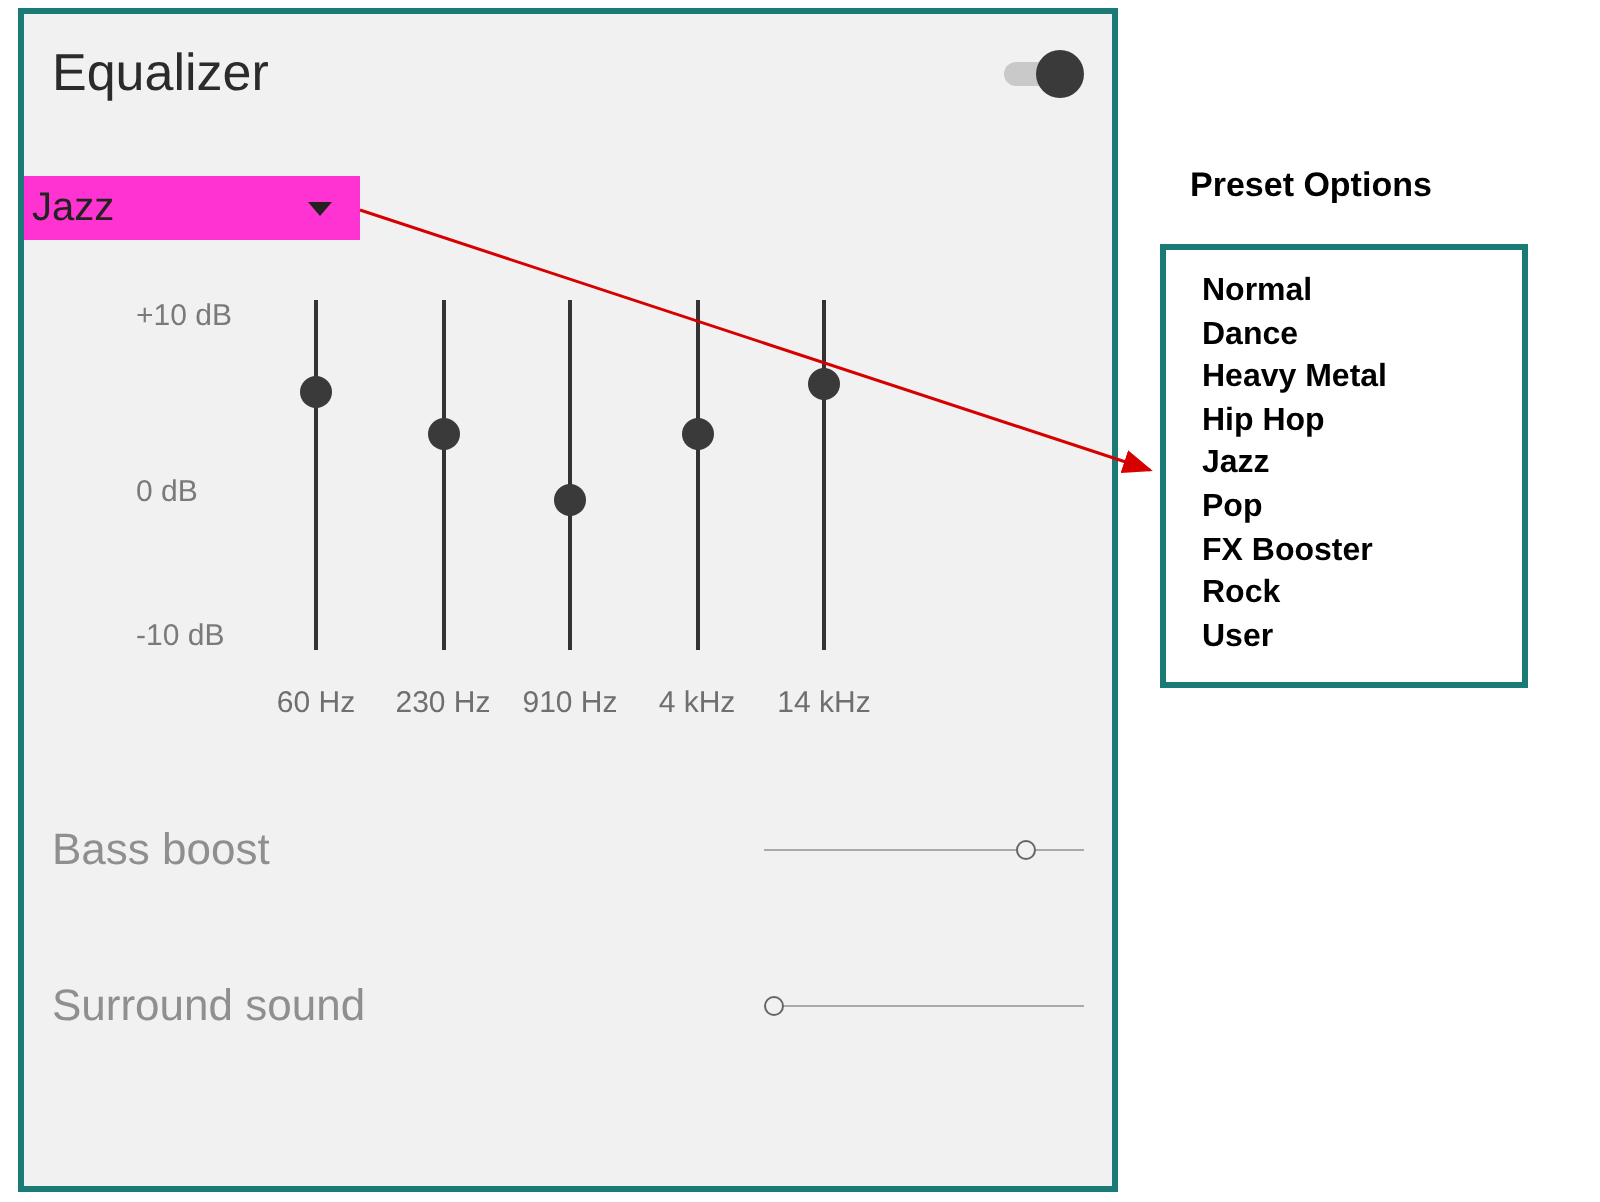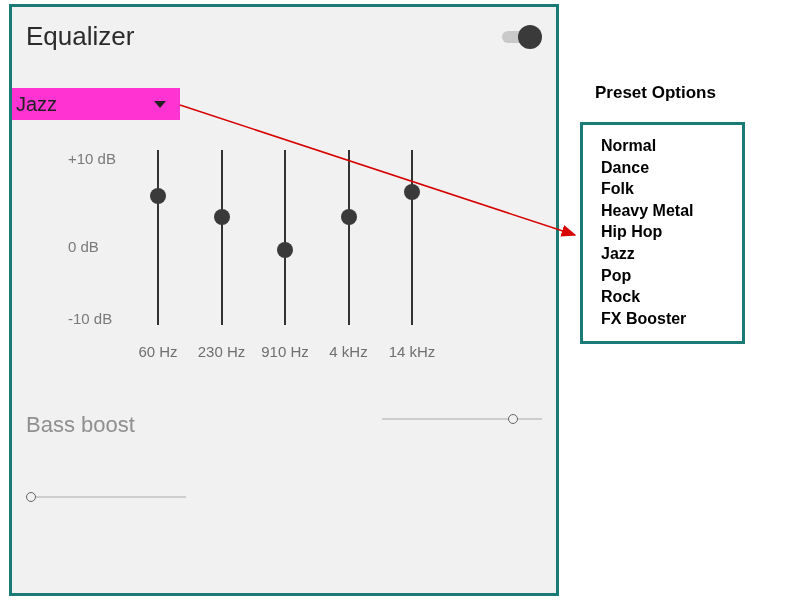--- a/index.html
+++ b/index.html
@@ -120,20 +120,21 @@
   }
   .freq-label {
     margin-top: 18px;
     font-size: 15px;
     color: #6f6f6f;
     white-space: nowrap;
   }
   .row-control {
     padding: 22px 14px 22px 14px;
     display: flex;
+    align-items: center;
     justify-content: space-between;
     gap: 20px;
   }
   .row-label {
     font-size: 22px;
     color: #8f8f8f;
   }
   .hslider {
     position: relative;
     width: 160px;
@@ -163,21 +164,21 @@
     left: 595px;
     top: 83px;
     font-size: 17px;
     font-weight: bold;
     color: #000;
   }
   .presets-box {
     position: absolute;
     left: 580px;
     top: 122px;
-    width: 165px;
+    width: 184px;
     border: 3px solid #1a7a75;
     background: #fff;
     padding: 10px 14px 12px 18px;
   }
   .presets-box div {
     font-size: 16px;
     font-weight: bold;
     line-height: 1.35;
     color: #000;
   }
@@ -250,39 +251,40 @@
 
   <div class="row-control">
     <div class="row-label">Bass boost</div>
     <div class="hslider">
       <div class="hslider-track"></div>
       <div class="hslider-thumb" style="left:82%"></div>
     </div>
   </div>
 
   <div class="row-control" style="padding-top:30px">
+    <div class="row-label">Surround sound</div>
     <div class="hslider">
       <div class="hslider-track"></div>
       <div class="hslider-thumb" style="left:3%"></div>
     </div>
   </div>
 
 </div>
 
 <div class="presets-heading">Preset Options</div>
 <div class="presets-box">
   <div>Normal</div>
   <div>Dance</div>
-  <div>Folk</div>
   <div>Heavy Metal</div>
   <div>Hip Hop</div>
   <div>Jazz</div>
   <div>Pop</div>
+  <div>FX Booster</div>
   <div>Rock</div>
-  <div>FX Booster</div>
+  <div>User</div>
 </div>
 
 <svg class="arrow-svg">
   <defs>
     <marker id="arrowhead" markerWidth="10" markerHeight="8" refX="9" refY="4" orient="auto">
       <polygon points="0 0, 10 4, 0 8" fill="#d60000"></polygon>
     </marker>
   </defs>
   <line x1="180" y1="105" x2="575" y2="235" stroke="#d60000" stroke-width="1.5" marker-end="url(#arrowhead)"></line>
 </svg>

